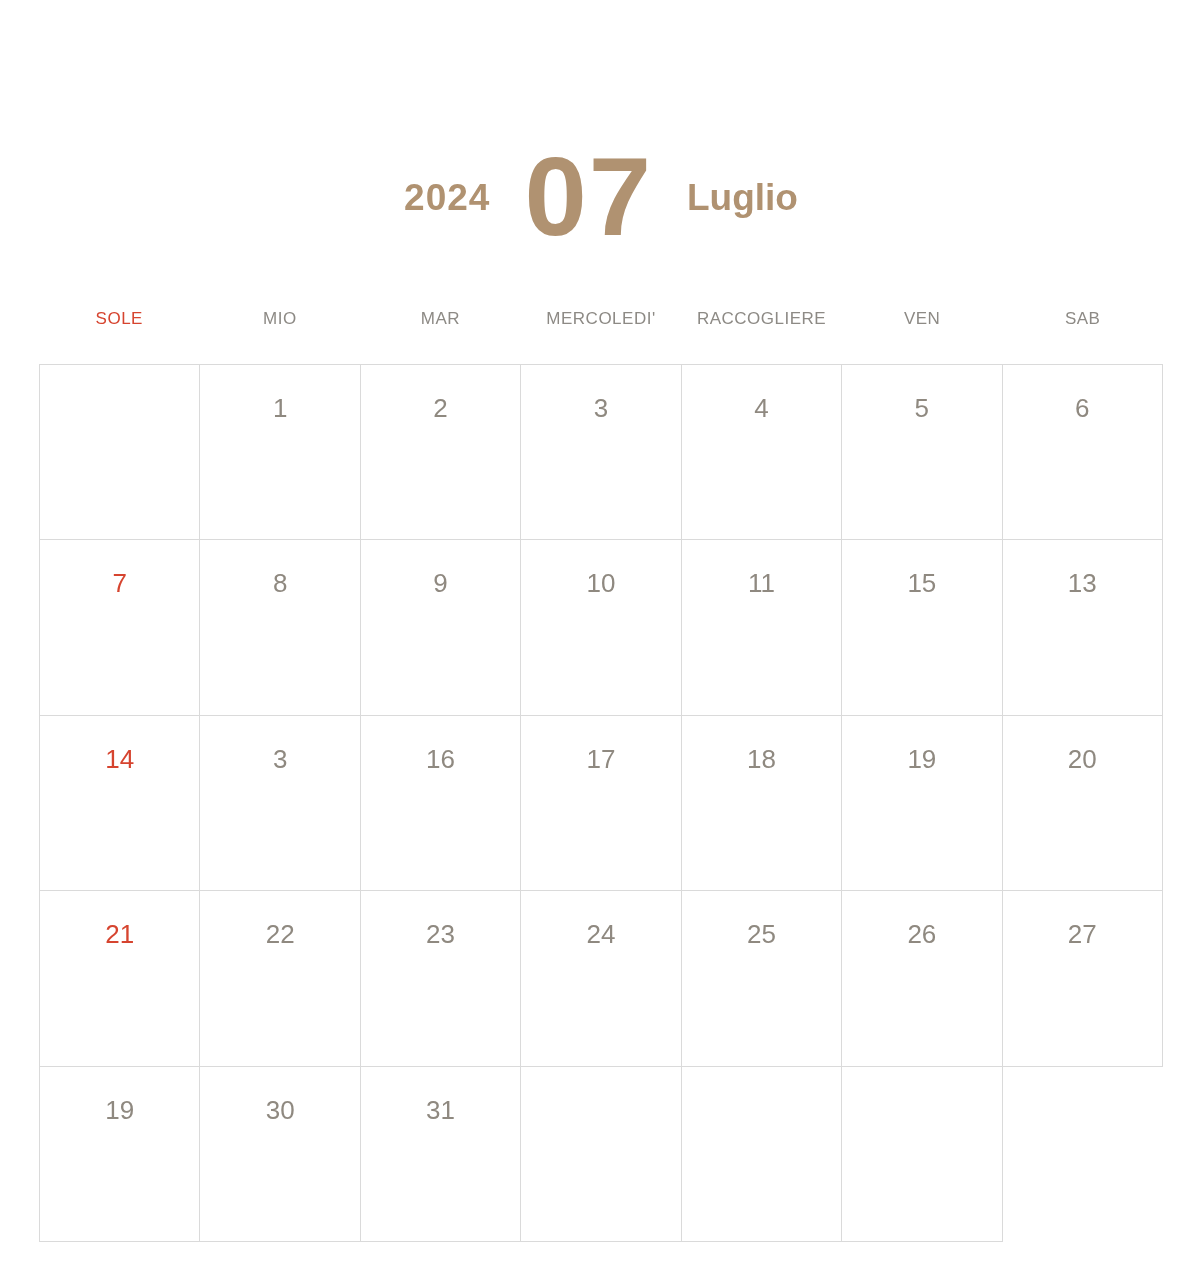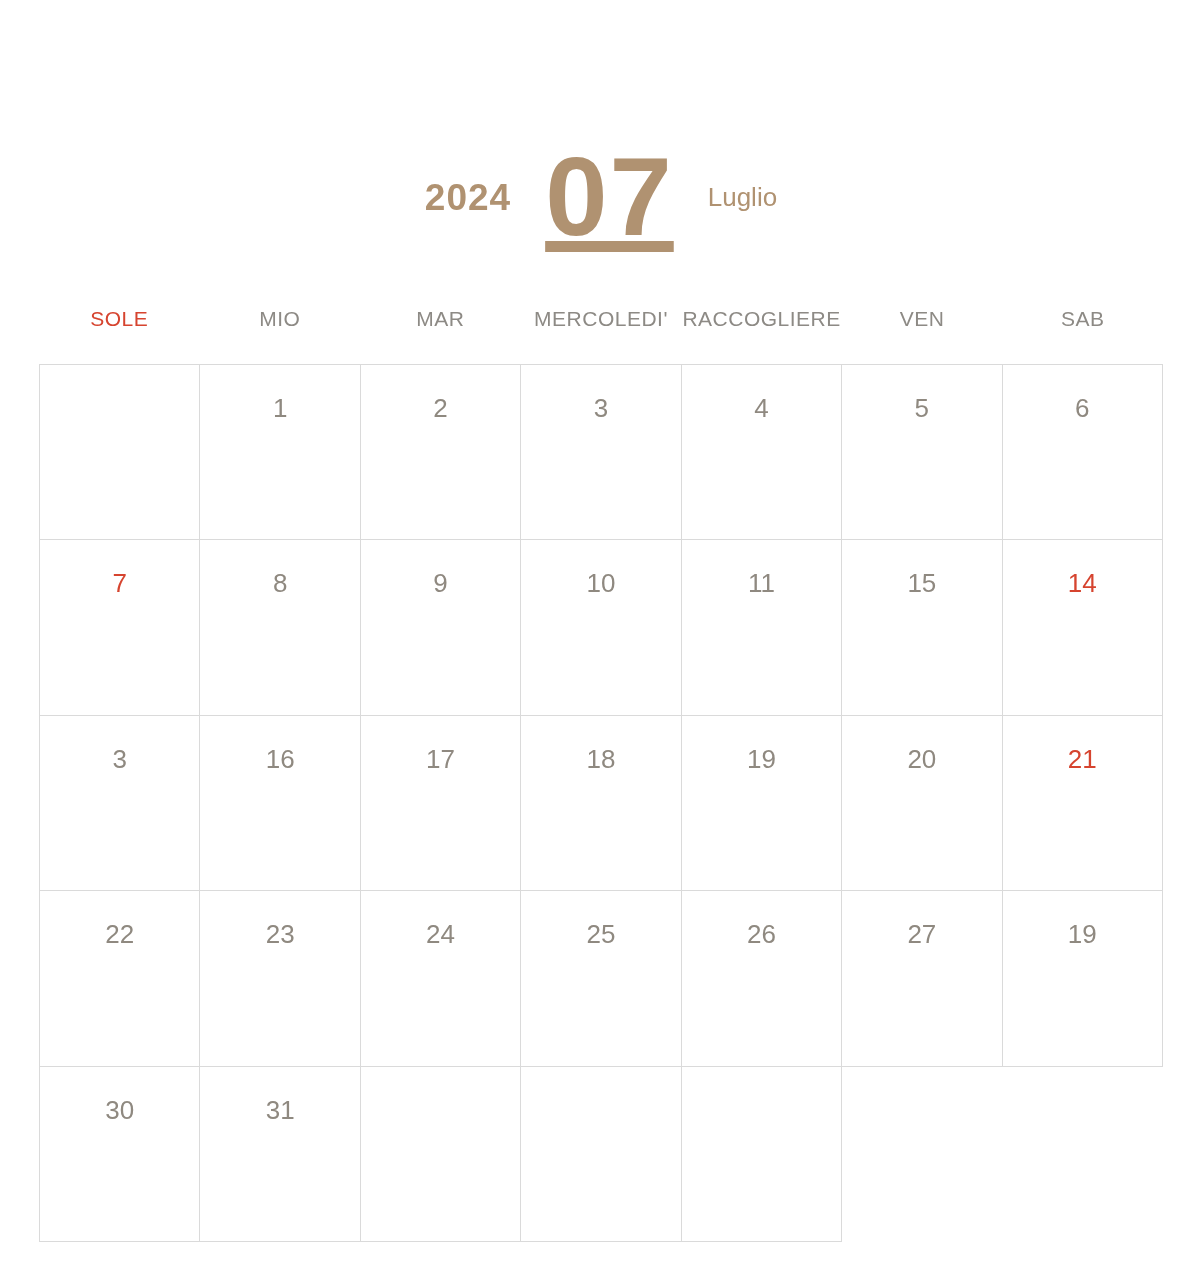--- a/index.html
+++ b/index.html
@@ -29,41 +29,40 @@
     letter-spacing: 1px;
     color: var(--accent-tan, #b09271);
     line-height: 1;
   }
   .month-num {
     font-size: 112px;
     font-weight: 700;
     color: var(--accent-tan, #b09271);
     line-height: 0.9;
     letter-spacing: 2px;
-    text-decoration: underline;
   }
   .month-name {
-    font-size: 26px;
-    font-weight: 400;
+    font-size: 37px;
+    font-weight: 700;
     color: var(--accent-tan, #b09271);
     line-height: 1;
   }
 
   
   .weekday-row {
     position: absolute;
     top: 310px;
     left: 39px;
     width: 1124px;
     display: grid;
     grid-template-columns: repeat(7, 1fr);
   }
   .weekday {
     text-align: center;
-    font-size: 21px;
+    font-size: 17px;
     letter-spacing: 0.5px;
     color: var(--weekday-gray, #8d8a85);
     line-height: 18px;
     font-weight: 400;
   }
   .weekday.sunday {
     color: var(--sunday-red, #d6442f);
   }
 
   
@@ -122,20 +121,21 @@
     <div class="cell"><span class="daynum">3</span></div>
     <div class="cell"><span class="daynum">4</span></div>
     <div class="cell"><span class="daynum">5</span></div>
     <div class="cell"><span class="daynum">6</span></div>
     <div class="cell sunday"><span class="daynum">7</span></div>
     <div class="cell"><span class="daynum">8</span></div>
     <div class="cell"><span class="daynum">9</span></div>
     <div class="cell"><span class="daynum">10</span></div>
     <div class="cell"><span class="daynum">11</span></div>
     <div class="cell"><span class="daynum">15</span></div>
+    <div class="cell"><span class="daynum">13</span></div>
     <div class="cell sunday"><span class="daynum">14</span></div>
     <div class="cell"><span class="daynum">3</span></div>
     <div class="cell"><span class="daynum">16</span></div>
     <div class="cell"><span class="daynum">17</span></div>
     <div class="cell"><span class="daynum">18</span></div>
     <div class="cell"><span class="daynum">19</span></div>
     <div class="cell"><span class="daynum">20</span></div>
     <div class="cell sunday"><span class="daynum">21</span></div>
     <div class="cell"><span class="daynum">22</span></div>
     <div class="cell"><span class="daynum">23</span></div>

